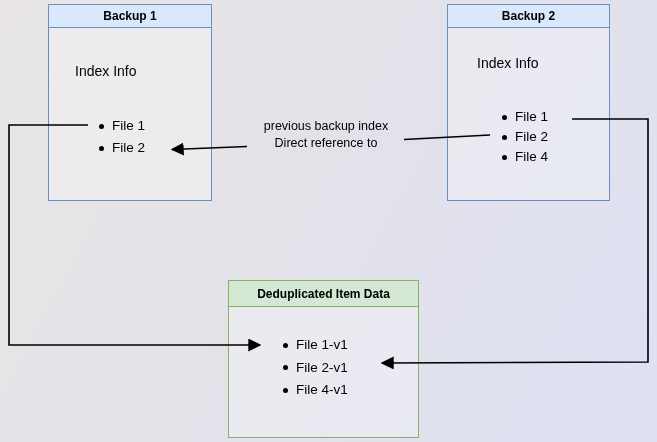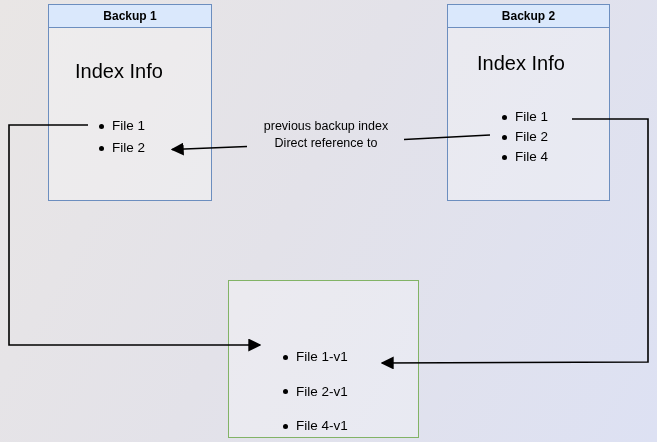--- a/index.html
+++ b/index.html
@@ -11,26 +11,26 @@
   .node { position:absolute; box-sizing:border-box; }
   .node.blue  { border:1px solid #6c8ebf; background:rgba(255,255,255,0.28); }
   .node.green { border:1px solid #82b366; background:rgba(255,255,255,0.28); }
   .node-header {
     position:absolute; left:0; right:0; top:0;
     display:flex; align-items:center; justify-content:center;
     font-weight:bold; font-size:12px;
   }
   .node.blue  .node-header { height:22px; background:#dae8fc; border-bottom:1px solid #6c8ebf; }
   .node.green .node-header { height:25px; background:#d5e8d4; border-bottom:1px solid #82b366; }
-  .body-label { position:absolute; font-size:20px; line-height:18px; white-space:nowrap; }
+  .body-label { position:absolute; font-size:14px; line-height:18px; white-space:nowrap; }
   ul.filelist { position:absolute; margin:0; padding:0; list-style:none; }
   ul.filelist li { position:relative; padding-left:14px; font-size:13.5px; white-space:nowrap; }
   .lh22 li { line-height:22px; }
   .lh20 li { line-height:20px; }
-  .lh225 li { line-height:22.5px; font-size:14px;margin-top:12px; }
+  .lh225 li { line-height:22.5px; font-size:14px; }
   ul.filelist li::before {
     content:""; position:absolute; left:1px; top:50%; margin-top:-2.5px;
     width:5px; height:5px; border-radius:50%; background:#000;
   }
   #edges { position:absolute; left:0; top:0; width:657px; height:442px; pointer-events:none; }
   .edge-label {
     position:absolute; left:226px; top:118px; width:200px;
     text-align:center; font-size:12.5px; line-height:17px;
   }
 </style>
@@ -52,20 +52,21 @@
     <div class="node-header">Backup 2</div>
     <div class="body-label" style="left:29px; top:49px;">Index Info</div>
     <ul class="filelist lh20" style="left:53px; top:102px;">
       <li>File 1</li>
       <li>File 2</li>
       <li>File 4</li>
     </ul>
   </div>
 
   <div class="node green" style="left:228px; top:280px; width:191px; height:158px;">
+    <div class="node-header">Deduplicated Item Data</div>
     <ul class="filelist lh225" style="left:53px; top:53px;">
       <li>File 1-v1</li>
       <li>File 2-v1</li>
       <li>File 4-v1</li>
     </ul>
   </div>
 
   <svg id="edges" viewBox="0 0 657 442" xmlns="http://www.w3.org/2000/svg">
     <defs>
       <marker id="arrowhead" markerWidth="13" markerHeight="13" viewBox="0 0 10 10" refX="9" refY="5" orient="auto" markerUnits="userSpaceOnUse">

